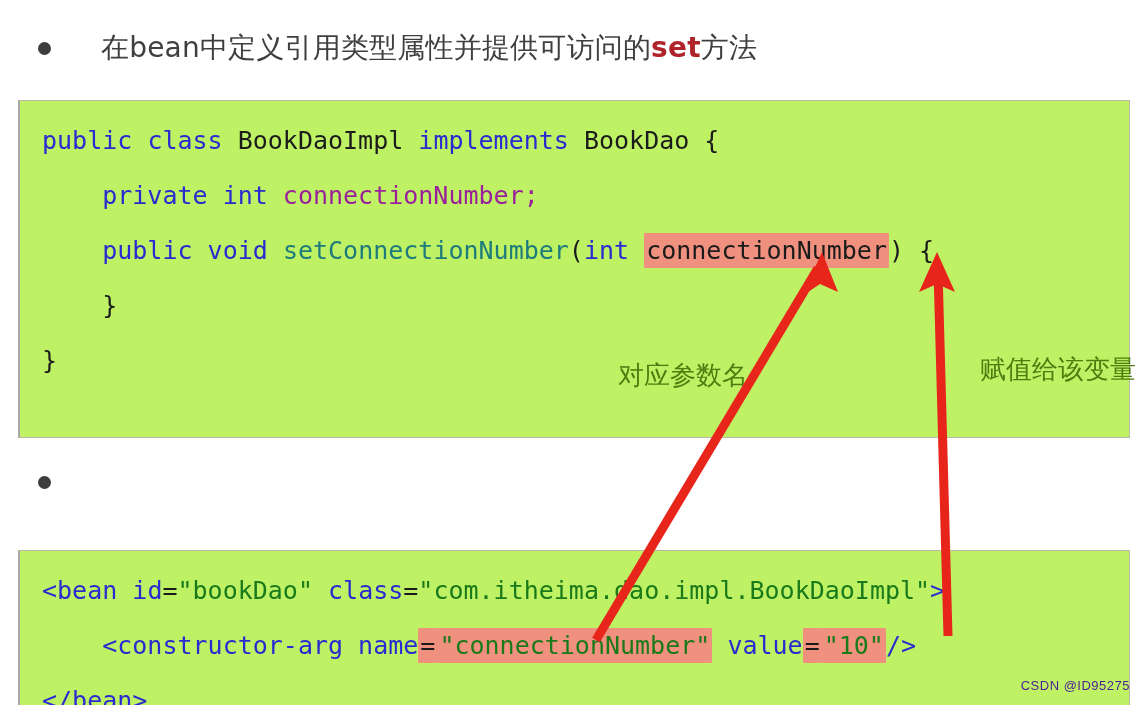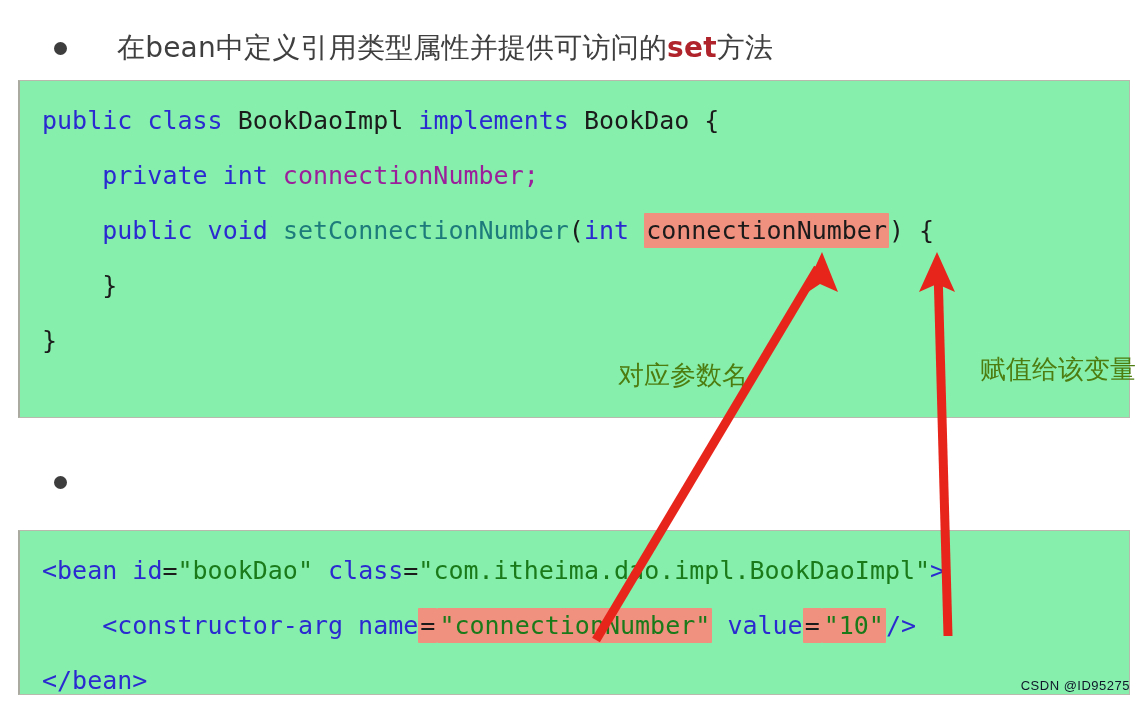--- a/index.html
+++ b/index.html
@@ -11,21 +11,21 @@
     width: 1148px;
     height: 705px;
     position: relative;
     overflow: hidden;
     font-family: "Liberation Sans", "DejaVu Sans", sans-serif;
   }
 
   
   .bullet-line {
     position: absolute;
-    left: 16px;
+    left: 0;
     width: 930px;
     display: flex;
     align-items: center;
     white-space: nowrap;
   }
   .bullet-dot {
     width: 13px;
     height: 13px;
     border-radius: 50%;
     background: #3d3d3d;
@@ -43,28 +43,29 @@
     color: #b0232a;
     font-weight: bold;
   }
 
   
   .code-block {
     position: absolute;
     left: 18px;
     width: 1112px;
     box-sizing: border-box;
-    background: #86efac;
+    background: #bef264;
     border: 1px solid #b9b9ad;
     border-left: 2px solid #aaaaa0;
     font-family: "DejaVu Sans Mono", "Liberation Mono", monospace;
     font-size: 25px;
     line-height: 55px;
     color: #1b1b1b;
     padding: 12px 0 10px 0;
+    margin-top: 20px;
   }
   #code-java { top: 80px; height: 338px; }
   #code-xml  { top: 530px; height: 165px; }
 
   .code-line {
     padding-left: 22px;
     white-space: pre;
     position: relative;
   }
 
@@ -106,21 +107,21 @@
     height: 705px;
     pointer-events: none;
   }
 
   
   #watermark {
     position: absolute;
     right: 18px;
     top: 678px;
     font-size: 13px;
-    color: #0f172a;
+    color: #4c1d95;
     font-family: "Liberation Sans", "DejaVu Sans", sans-serif;
     letter-spacing: 0.5px;
   }
 </style>
 </head>
 <body>
 
 <div class="bullet-line" id="bullet-1" style="top:26px;height:44px;">
   <span class="bullet-dot"></span>
   <span class="bullet-text"><span>在bean中定义引用类型属性并提供可访问的</span><span class="kw">set</span><span>方法</span></span>

